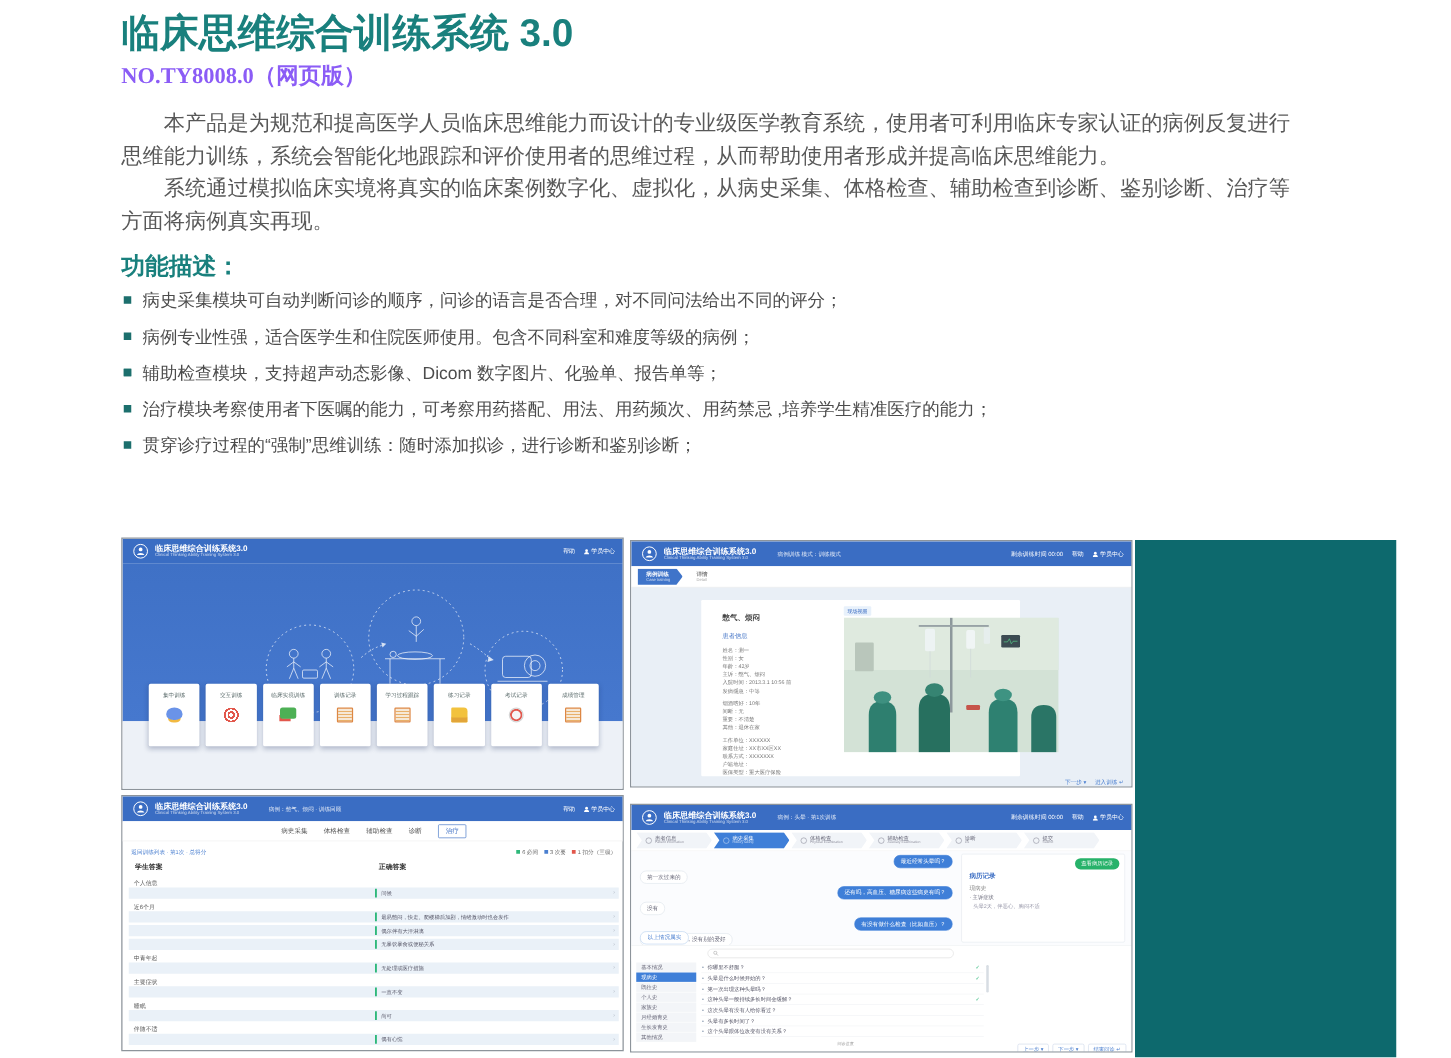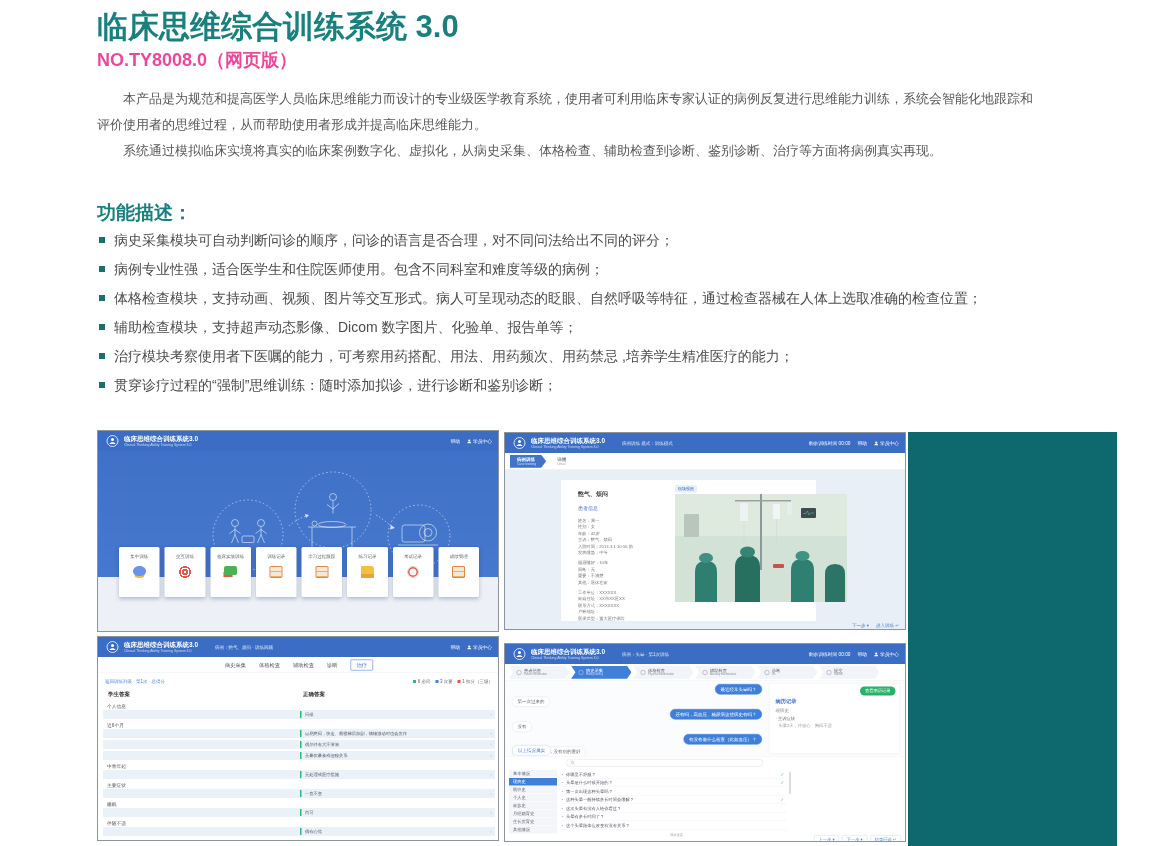--- a/index.html
+++ b/index.html
@@ -1,23 +1,23 @@
 <!DOCTYPE html>
 <html><head>
 <meta charset="utf-8">
 <style>
   html,body{margin:0;padding:0;}
   body{width:1161px;height:846px;position:relative;background:#fff;overflow:hidden;
        font-family:"Liberation Sans","DejaVu Sans",sans-serif;}
 
   
   h1.doc-title{position:absolute;left:97px;top:6px;margin:0;font-size:31px;font-weight:bold;color:#19807d;}
-  h2.doc-sub{position:absolute;left:97px;top:48px;margin:0;font-size:18px;font-weight:bold;color:#ec4899;}
+  h2.doc-sub{position:absolute;left:97px;top:48px;margin:0;font-size:18px;font-weight:bold;color:#8b5cf6;font-family:Liberation Serif, serif;}
   .paras{position:absolute;left:97px;top:86px;width:948px;}
-  .paras p{margin:0;text-indent:2em;font-size:13px;line-height:26px;color:#585858;}
+  .paras p{margin:0;text-indent:2em;font-size:17px;line-height:26px;color:#585858;}
   h3.feat-head{position:absolute;left:97px;top:200px;margin:0;font-size:19px;font-weight:bold;color:#19807d;}
   ul.features{position:absolute;left:97px;top:232px;width:952px;margin:0;padding:0;list-style:none;}
   ul.features li{position:relative;padding-left:17px;margin-bottom:12px;font-size:14px;line-height:17px;color:#4c4c4c;}
   ul.features .fb{position:absolute;left:2px;top:5px;width:6px;height:6px;background:#1c6f6d;}
 
   
   .shot{position:absolute;background:#fff;border:1px solid #8d949b;box-sizing:border-box;overflow:hidden;}
   .shot .inner{position:absolute;left:0;top:0;width:804px;transform:scale(.5);transform-origin:0 0;}
   .s1{left:97px;top:430px;width:402px;height:202px;}
   .s2{left:504px;top:432px;width:402px;height:198px;}
@@ -138,21 +138,21 @@
     <p>系统通过模拟临床实境将真实的临床案例数字化、虚拟化，从病史采集、体格检查、辅助检查到诊断、鉴别诊断、治疗等方面将病例真实再现。</p>
   </div>
 
   <h3 class="feat-head">功能描述：</h3>
   <ul class="features">
 
       <li><span class="fb"></span><span>病史采集模块可自动判断问诊的顺序，问诊的语言是否合理，对不同问法给出不同的评分；</span></li>
 
       <li><span class="fb"></span><span>病例专业性强，适合医学生和住院医师使用。包含不同科室和难度等级的病例；</span></li>
 
-      <li><span class="fb"></span><span>体格检查模块，支持动画、视频、图片等交互形式。病人可呈现动态的眨眼、自然呼吸等特征，通过检查器械在人体上选取准确的检查位置；</span></li>
+      <li><span class="fb"></span></li>
 
       <li><span class="fb"></span><span>辅助检查模块，支持超声动态影像、Dicom 数字图片、化验单、报告单等；</span></li>
 
       <li><span class="fb"></span><span>治疗模块考察使用者下医嘱的能力，可考察用药搭配、用法、用药频次、用药禁忌 ,培养学生精准医疗的能力；</span></li>
 
       <li><span class="fb"></span><span>贯穿诊疗过程的“强制”思维训练：随时添加拟诊，进行诊断和鉴别诊断；</span></li>
 
     </ul>
 
   <div class="shot s1">

